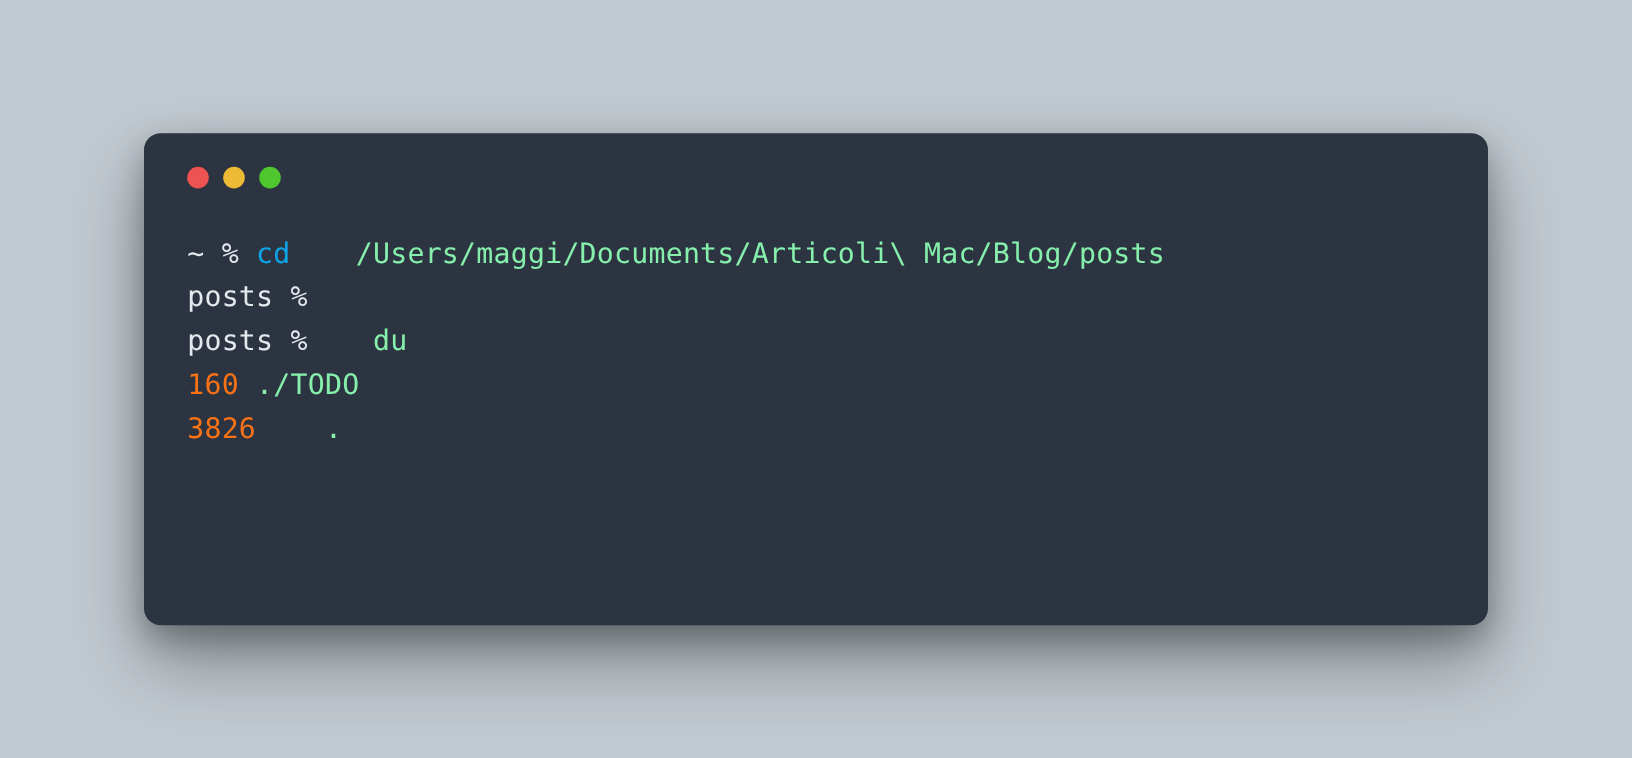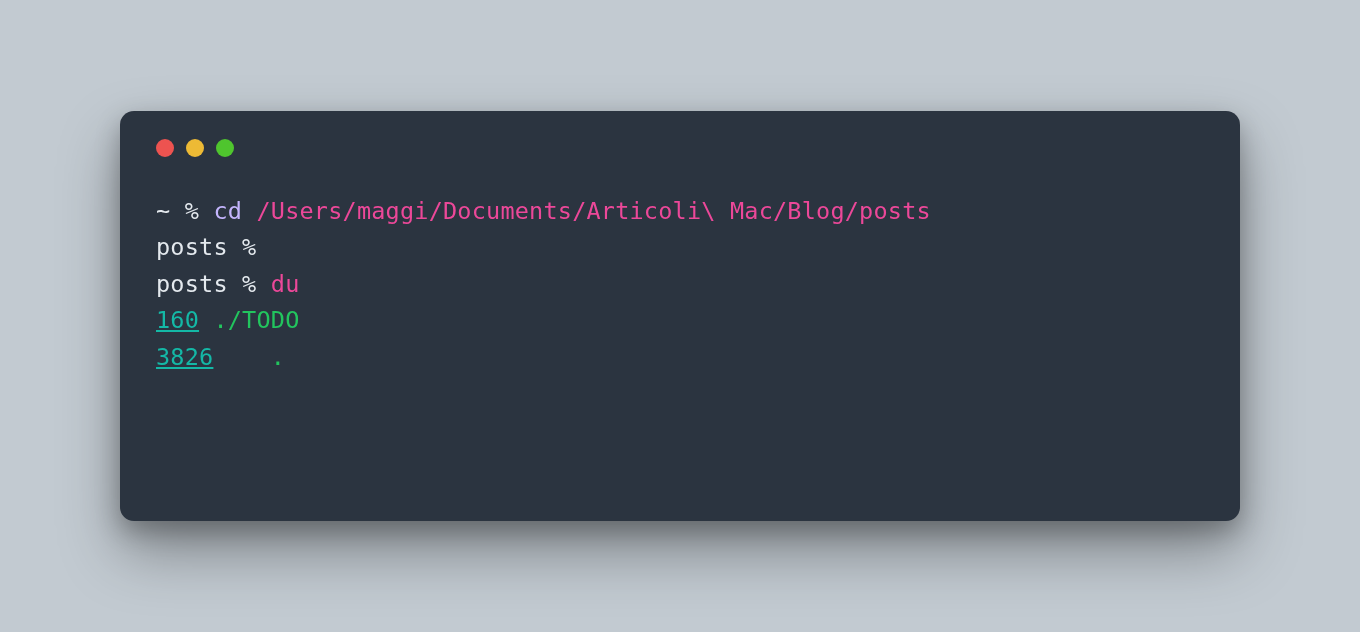--- a/index.html
+++ b/index.html
@@ -39,24 +39,24 @@
     .dot-yellow { background: #edba35; }
     .dot-green { background: #4fc52e; }
     .terminal-body {
       font-size: 23.5px;
       line-height: 1.55;
       color: #e4e9ee;
       white-space: pre;
       letter-spacing: 0.2px;
     }
     .prompt-path { color: #e4e9ee; }
-    .cmd { color: #c4b5fd; }
-    .arg { color: #ec4899; }
-    .num { color: #14b8a6; text-decoration: underline; }
-    .out { color: #22c55e; }
+    .cmd { color: #0ea5e9; }
+    .arg { color: #86efac; margin-left: 40px; }
+    .num { color: #f97316; }
+    .out { color: #86efac; }
   </style>
 </head>
 <body>
 
 <div class="terminal-window">
   <div class="window-controls">
     <div class="dot dot-red"></div>
     <div class="dot dot-yellow"></div>
     <div class="dot dot-green"></div>
   </div>

